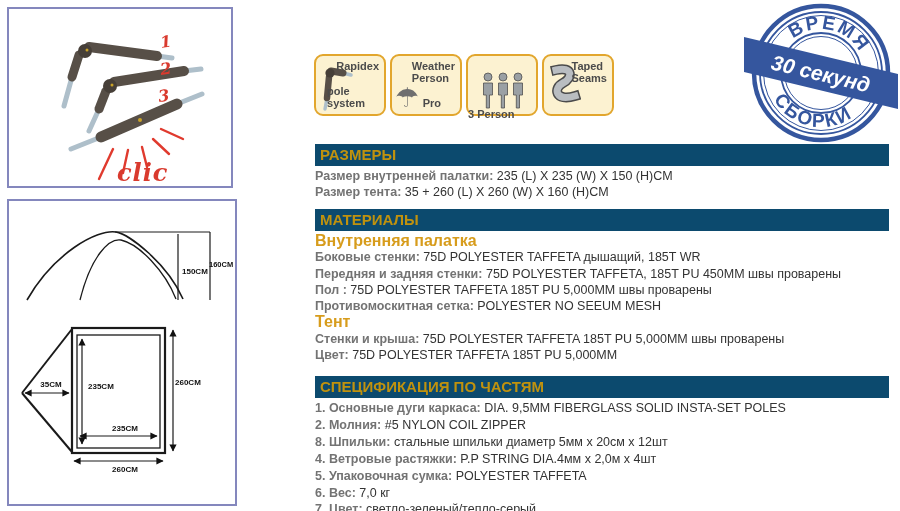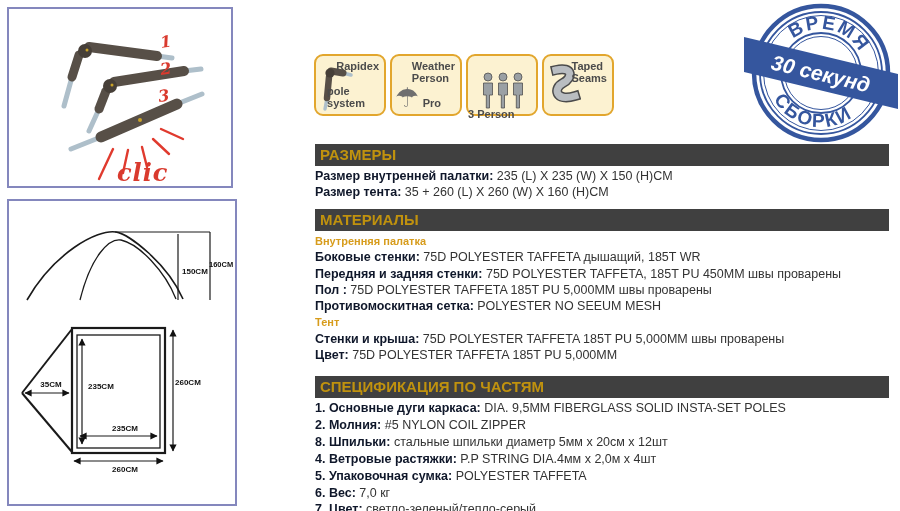--- a/index.html
+++ b/index.html
@@ -27,26 +27,26 @@
   .stamp-arc{font-size:19px;font-weight:bold;letter-spacing:2px;fill:#35569e;
              font-family:"Liberation Sans",sans-serif;}
   .banner-text{font-size:21px;font-weight:bold;font-style:italic;fill:#ffffff;
                font-family:"Liberation Sans",sans-serif;}
 
   
   .section{position:absolute;left:315px;width:574px;}
   #sec-sizes{top:144px;}
   #sec-materials{top:209px;}
   #sec-spec{top:376px;}
-  .sec-title{background:#404040;color:#c0920e;font-size:15px;font-weight:bold;
+  .sec-title{background:#0c4a6e;color:#c0920e;font-size:15px;font-weight:bold;
              padding:2px 5px 3px;margin-bottom:2px;}
   .trow{font-size:12.5px;line-height:16.3px;color:#333;white-space:nowrap;}
   #sec-spec .trow{line-height:16.9px;}
-  .trow b{color:#0f172a;}
-  .subhead{color:#d79c1c;font-weight:bold;font-size:11px;line-height:16.3px;}
+  .trow b{color:#737373;}
+  .subhead{color:#d79c1c;font-weight:bold;font-size:16px;line-height:16.3px;}
 
   
   .dim{font-family:"Liberation Sans",sans-serif;font-weight:bold;font-size:8px;fill:#111;}
   .dim-sm{font-family:"Liberation Sans",sans-serif;font-weight:bold;font-size:7.5px;fill:#111;}
   .rednum{font-family:"DejaVu Serif",serif;font-style:italic;font-weight:bold;font-size:16px;fill:#d93a2e;}
   .clic{font-family:"DejaVu Serif",serif;font-style:italic;font-weight:bold;font-size:24px;fill:#d93a2e;letter-spacing:1px;}
 </style>
 </head>
 <body>
 

